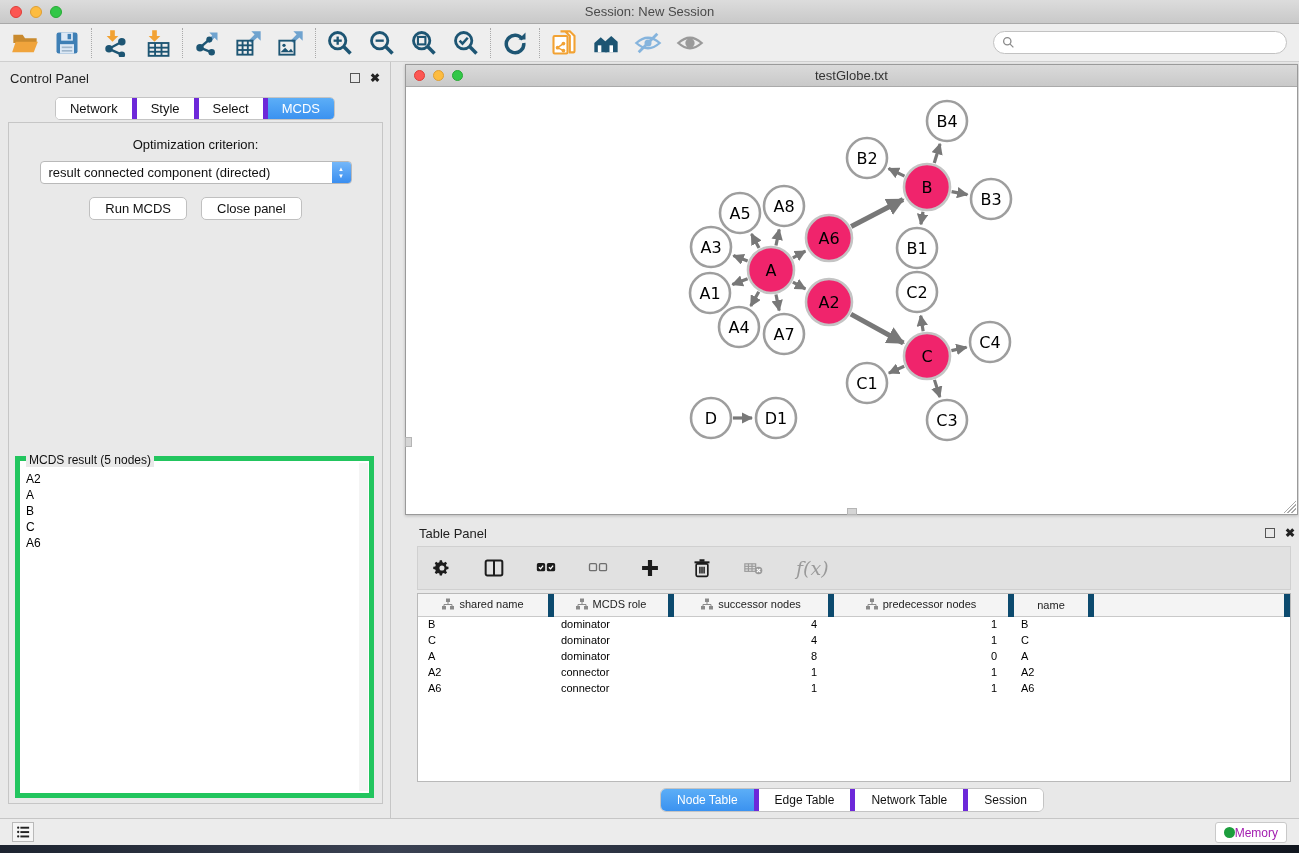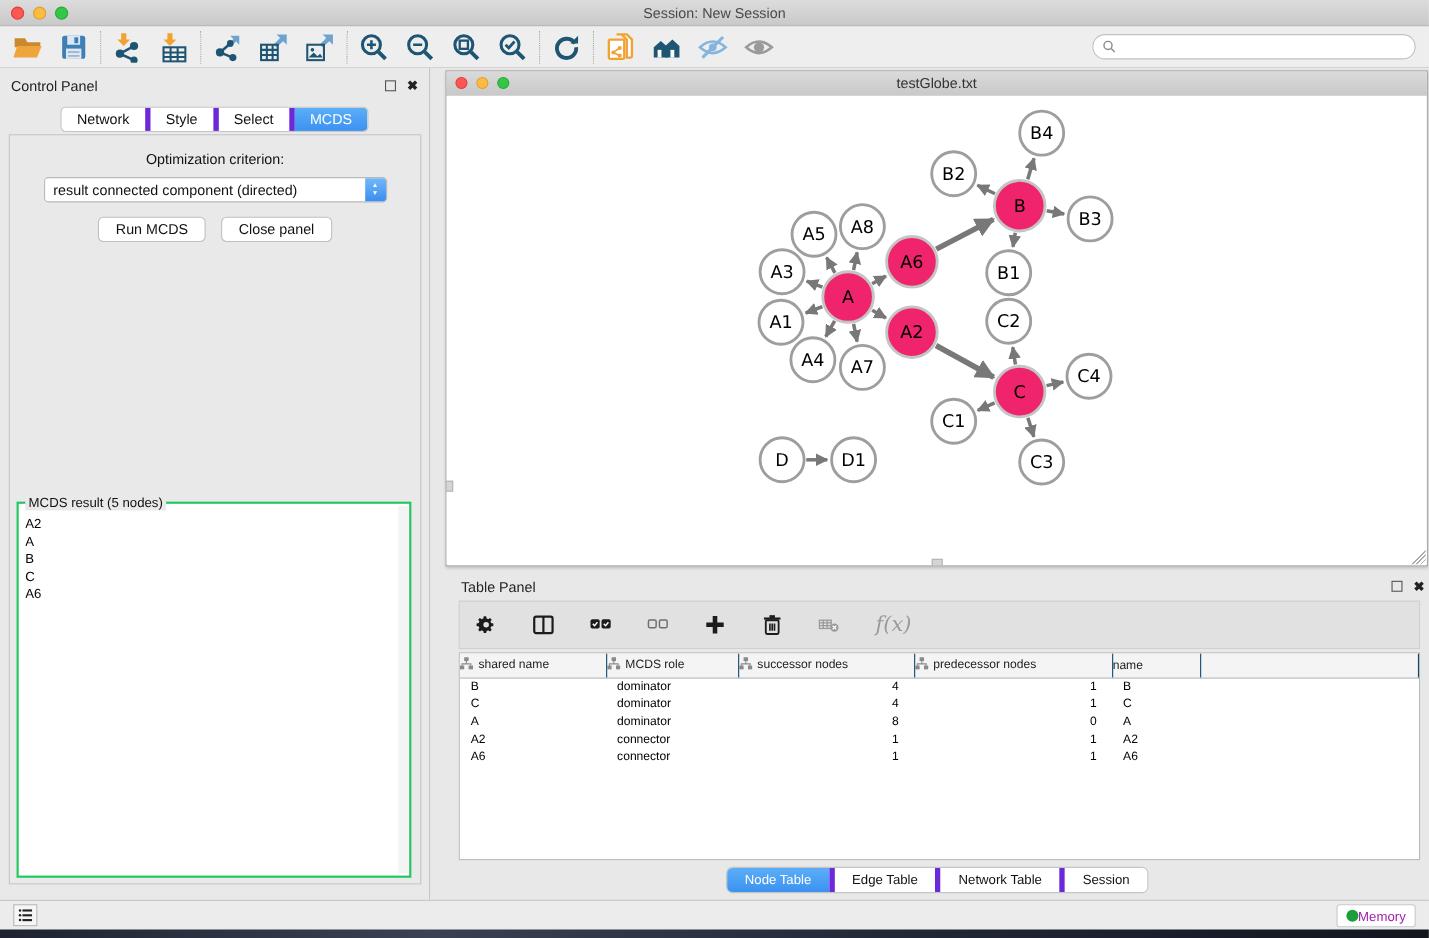--- a/index.html
+++ b/index.html
@@ -48,21 +48,21 @@
   .select { position:relative; margin:9px auto 0; width:312px; height:23px; background:#fff;
     border:1px solid #b9b9b9; border-radius:4px; display:flex; align-items:center; cursor:default;}
   .select .val { flex:1; font-size:13px; color:#111; padding-left:8px; white-space:nowrap; overflow:hidden;}
   .select .stepper { width:19px; height:21px; border-radius:0 3px 3px 0;
     background:linear-gradient(#74b7f9,#3a8ef0); color:#fff; font-size:6px; line-height:7px;
     display:flex; flex-direction:column; align-items:center; justify-content:center; }
   .btn-row { display:flex; justify-content:center; gap:14px; margin-top:13px; }
   .mac-btn { background:#fff; border:1px solid #c0c0c0; border-radius:5px;
     font-size:13px; color:#111; padding:3px 15px; cursor:default; font-family:"Liberation Sans",sans-serif;}
   .result-box { position:absolute; left:6px; right:8px; top:333px; bottom:5px;
-    border:2px solid #22c55e; background:#fff; }
+    border:5px solid #22c55e; background:#fff; }
   .result-box .legend { position:absolute; top:-8px; left:6px; background:#e9e9e9;
     font-size:12px; color:#111; padding:0 3px; }
   .result-list { position:absolute; inset:10px 10px 2px 6px; overflow:hidden; font-size:12px; color:#000; }
   .result-list div { line-height:16px; }
   .result-scroll { position:absolute; top:2px; right:1px; bottom:2px; width:9px; background:#f4f4f4; }
 
   
   .desktop { position:absolute; left:392px; top:62px; width:907px; height:756px; background:#e8e8e8; }
   .net-window { position:absolute; left:13px; top:2px; width:893px; height:451px;
     background:#fff; border:1px solid #9a9a9a; box-shadow:0 1px 3px rgba(0,0,0,0.2); }
@@ -85,22 +85,22 @@
   .tp-head { height:26px; display:flex; align-items:center; }
   .tp-head .ptitle { font-size:13px; color:#222; flex:1; padding-left:14px; }
   .tp-toolbar { margin-left:12px; width:874px; height:44px; background:#e1e1e1;
     border:1px solid #d0d0d0; display:flex; align-items:center; padding-left:14px; gap:32px; }
   .tp-tool { display:flex; align-items:center; justify-content:center; cursor:default; }
   .tp-tool svg { width:20px; height:20px; }
   .tp-tool.fx { font-family:"DejaVu Serif", serif; font-style:italic; font-size:19px; color:#9a9a9a; }
   .tp-tablewrap { margin-left:12px; margin-top:3px; width:874px; height:189px;
     background:#fff; border:1px solid #b9b9b9; overflow:hidden; }
   table.dtable { border-collapse:collapse; table-layout:fixed; width:100%; }
-  table.dtable th { background:#f4f4f4; border-right:1px solid #0c4a6e; border-bottom:1px solid #c9c9c9;
-    font-size:11px; font-weight:normal; color:#222; height:22px; text-align:left; white-space:nowrap; }
+  table.dtable th { background:#f4f4f4; border-right:6px solid #0c4a6e; border-bottom:1px solid #c9c9c9;
+    font-size:11px; font-weight:normal; color:#222; height:22px; text-align:center; white-space:nowrap; }
   table.dtable th .hicon { display:inline-block; vertical-align:-2px; margin-right:5px; }
   table.dtable td { font-size:11px; color:#000; height:16px; padding:0 10px; white-space:nowrap; }
   table.dtable td.num { text-align:right; padding-right:14px; }
   .tp-tabs { display:flex; justify-content:center; margin-top:6px; }
   .tp-tabs .seg-item { font-size:12px; padding:4px 16px; }
   .tp-tabs .seg { border-radius:6px; }
 
   
   .statusbar { position:absolute; left:0; top:818px; width:1299px; height:27px;
     background:#ececec; border-top:1px solid #c6c6c6; display:flex; align-items:center; }

